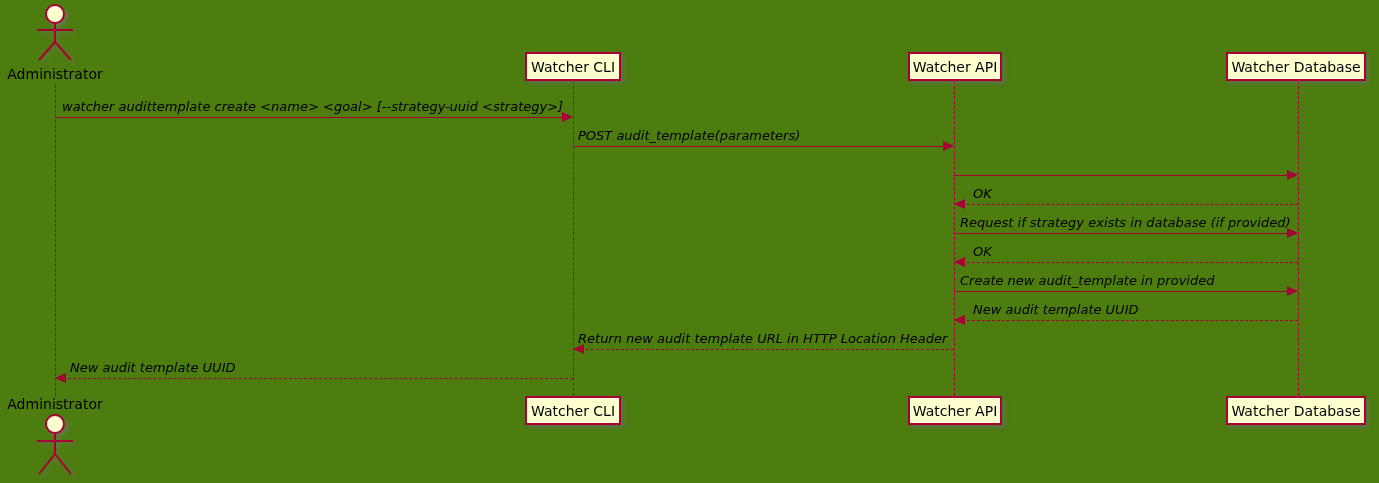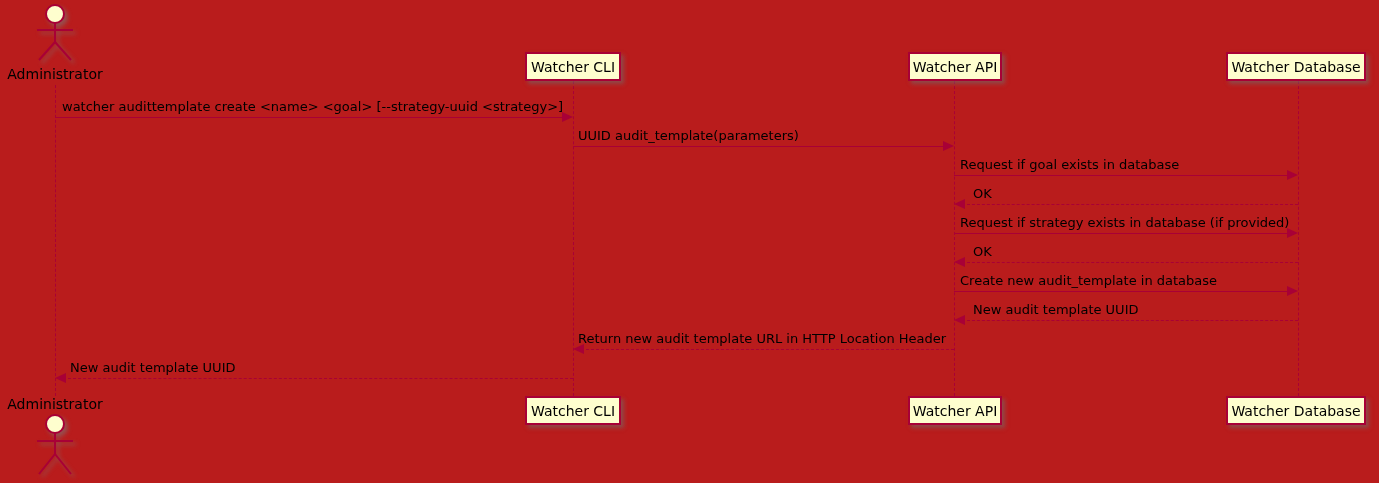--- a/index.html
+++ b/index.html
@@ -1,31 +1,31 @@
 <!DOCTYPE html>
 <html><head>
 <meta charset="utf-8">
 <style>
   html,body { margin:0; padding:0; background:#ffffff; }
   .canvas {
-    position:relative; width:1379px; height:483px; background:#b91c1c;
+    position:relative; width:1379px; height:483px; background:#4d7c0f;
     font-family:"DejaVu Sans", "Liberation Sans", sans-serif; color:#000;
     overflow:hidden;
   }
   .pbox {
     position:absolute; height:29px; box-sizing:border-box;
     background:#FEFECE; border:2px solid #A80036;
     box-shadow:3px 3px 4px rgba(110,110,110,0.55);
     display:flex; align-items:center; justify-content:center;
     font-size:14px; white-space:nowrap;
   }
   .lifeline { position:absolute; width:0; border-left:1px dashed #A80036; }
   .actor-label { position:absolute; width:110px; text-align:center; font-size:14px; }
   .actor-svg { position:absolute; filter:drop-shadow(3px 3px 2px rgba(120,120,120,0.55)); }
-  .msg-label { position:absolute; font-size:13px; white-space:nowrap; }
+  .msg-label { position:absolute; font-size:13px; white-space:nowrap;font-style:italic; }
   .msg-line { position:absolute; height:0; }
   .solid  { border-top:1px solid #A80036; }
   .dashed { border-top:1px dashed #A80036; }
   .arr { position:absolute; width:0; height:0; }
   .arr-r { border-left:11px solid #A80036; border-top:5px solid transparent; border-bottom:5px solid transparent; }
   .arr-l { border-right:11px solid #A80036; border-top:5px solid transparent; border-bottom:5px solid transparent; }
 </style>
 </head>
 <body>
 
@@ -52,41 +52,40 @@
     <span>Watcher API</span>
   </div>
   <div class="pbox" style="left:1226px; top:52px; width:140px;">
     <span>Watcher Database</span>
   </div>
 
   <div class="msg-label" style="left:62px; top:99px;">watcher audittemplate create &lt;name&gt; &lt;goal&gt; [--strategy-uuid &lt;strategy&gt;]</div>
   <div class="msg-line solid" style="left:55px; top:117px; width:510px;"></div>
   <div class="arr arr-r" style="left:562px; top:112px;"></div>
 
-  <div class="msg-label" style="left:578px; top:128px;">UUID audit_template(parameters)</div>
+  <div class="msg-label" style="left:578px; top:128px;">POST audit_template(parameters)</div>
   <div class="msg-line solid" style="left:573px; top:146px; width:373px;"></div>
   <div class="arr arr-r" style="left:943px; top:141px;"></div>
 
-  <div class="msg-label" style="left:960px; top:157px;">Request if goal exists in database</div>
   <div class="msg-line solid" style="left:954px; top:175px; width:336px;"></div>
   <div class="arr arr-r" style="left:1287px; top:170px;"></div>
 
   <div class="msg-label" style="left:973px; top:186px;">OK</div>
   <div class="msg-line dashed" style="left:962px; top:204px; width:336px;"></div>
   <div class="arr arr-l" style="left:954px; top:199px;"></div>
 
   <div class="msg-label" style="left:960px; top:215px;text-align:right;">Request if strategy exists in database (if provided)</div>
   <div class="msg-line solid" style="left:954px; top:233px; width:336px;"></div>
   <div class="arr arr-r" style="left:1287px; top:228px;"></div>
 
   <div class="msg-label" style="left:973px; top:244px;">OK</div>
   <div class="msg-line dashed" style="left:962px; top:262px; width:336px;"></div>
   <div class="arr arr-l" style="left:954px; top:257px;"></div>
 
-  <div class="msg-label" style="left:960px; top:273px;">Create new audit_template in database</div>
+  <div class="msg-label" style="left:960px; top:273px;">Create new audit_template in provided</div>
   <div class="msg-line solid" style="left:954px; top:291px; width:336px;"></div>
   <div class="arr arr-r" style="left:1287px; top:286px;"></div>
 
   <div class="msg-label" style="left:973px; top:302px;">New audit template UUID</div>
   <div class="msg-line dashed" style="left:962px; top:320px; width:336px;"></div>
   <div class="arr arr-l" style="left:954px; top:315px;"></div>
 
   <div class="msg-label" style="left:578px; top:331px;">Return new audit template URL in HTTP Location Header</div>
   <div class="msg-line dashed" style="left:581px; top:349px; width:373px;"></div>
   <div class="arr arr-l" style="left:573px; top:344px;"></div>

